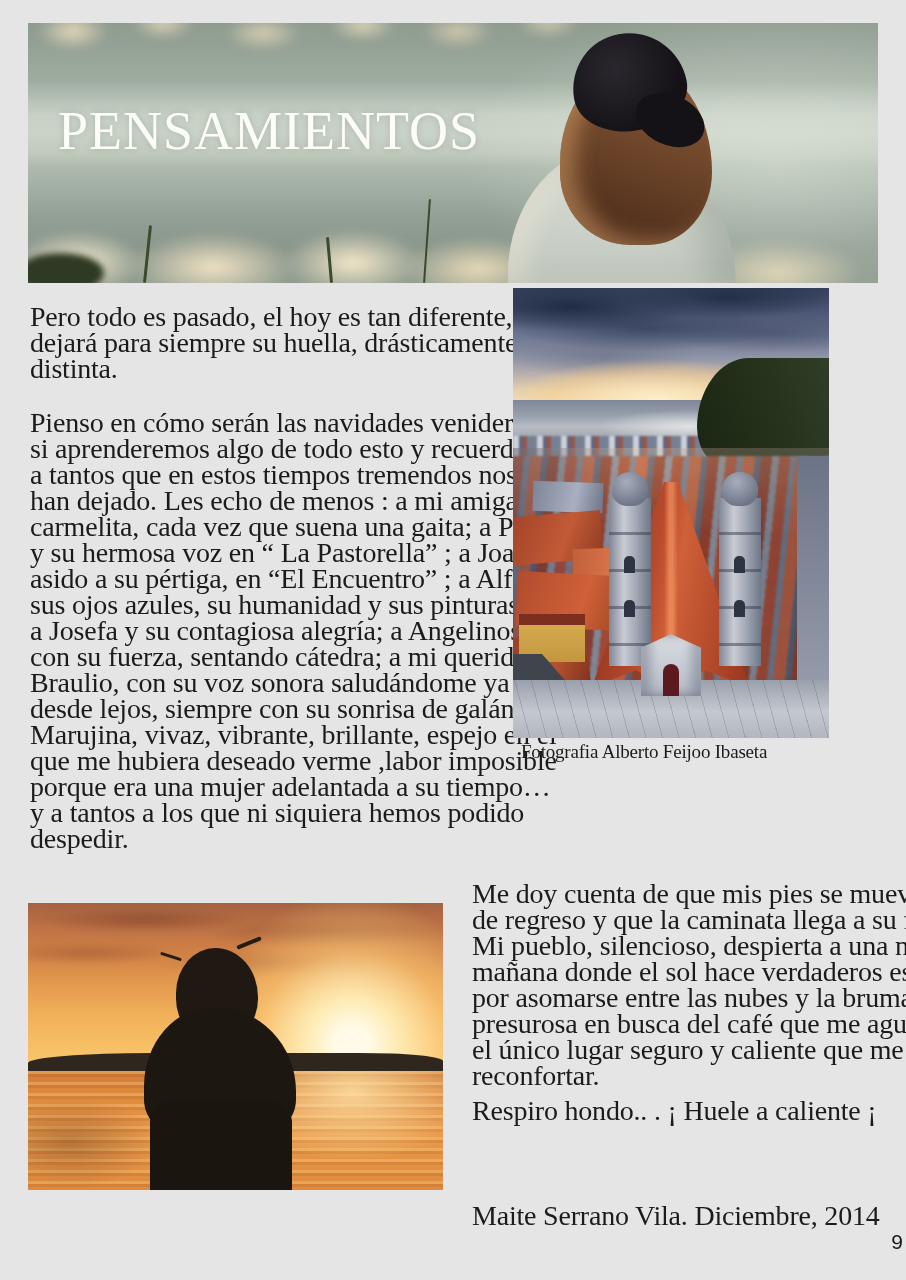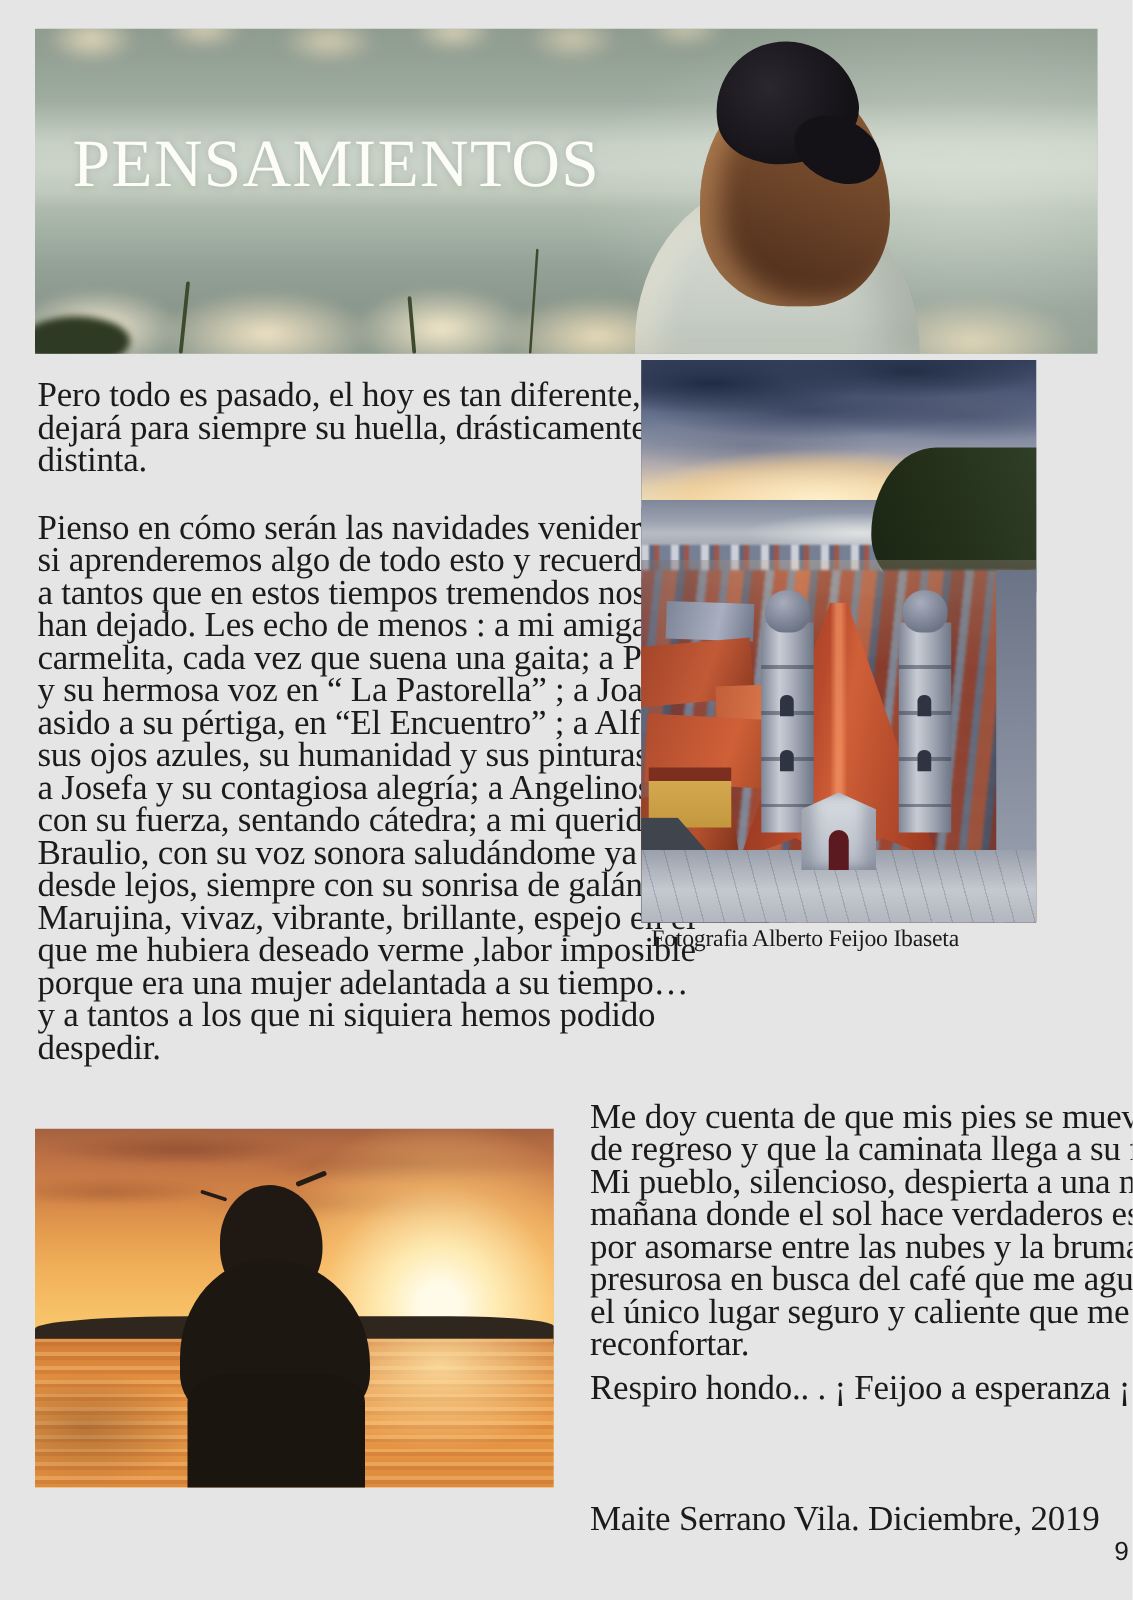--- a/index.html
+++ b/index.html
@@ -234,22 +234,22 @@
   <div class="abs caption">Fotografia Alberto Feijoo Ibaseta</div>
 
   <div class="abs bodytext" style="left:472px;top:843px;margin-top:38px;">Me doy cuenta de que mis pies se mueven
 de regreso y que la caminata llega a su fin.
 Mi pueblo, silencioso, despierta a una nueva
 mañana donde el sol hace verdaderos esfuerzos
 por asomarse entre las nubes y la bruma, y subo
 presurosa en busca del café que me aguarda en
 el único lugar seguro y caliente que me puede
 reconfortar.</div>
-  <div class="abs bodytext" style="left:472px;top:1098px;">Respiro hondo.. . ¡ Feijoo a esperanza ¡</div>
-  <div class="abs bodytext" style="left:472px;top:1203px;">Maite Serrano Vila. Diciembre, 2019</div>
+  <div class="abs bodytext" style="left:472px;top:1098px;">Respiro hondo.. . ¡ Huele a caliente ¡</div>
+  <div class="abs bodytext" style="left:472px;top:1203px;">Maite Serrano Vila. Diciembre, 2014</div>
 
   <div class="abs sunset-photo">
     <div class="abs s-clouds"></div>
     <div class="abs s-sun"></div>
     <div class="abs s-land"></div>
     <div class="abs s-water"></div>
     <div class="abs sil-strand"></div>
     <div class="abs sil-strand2"></div>
     <div class="abs sil-head"></div>
     <div class="abs sil-hair"></div>

